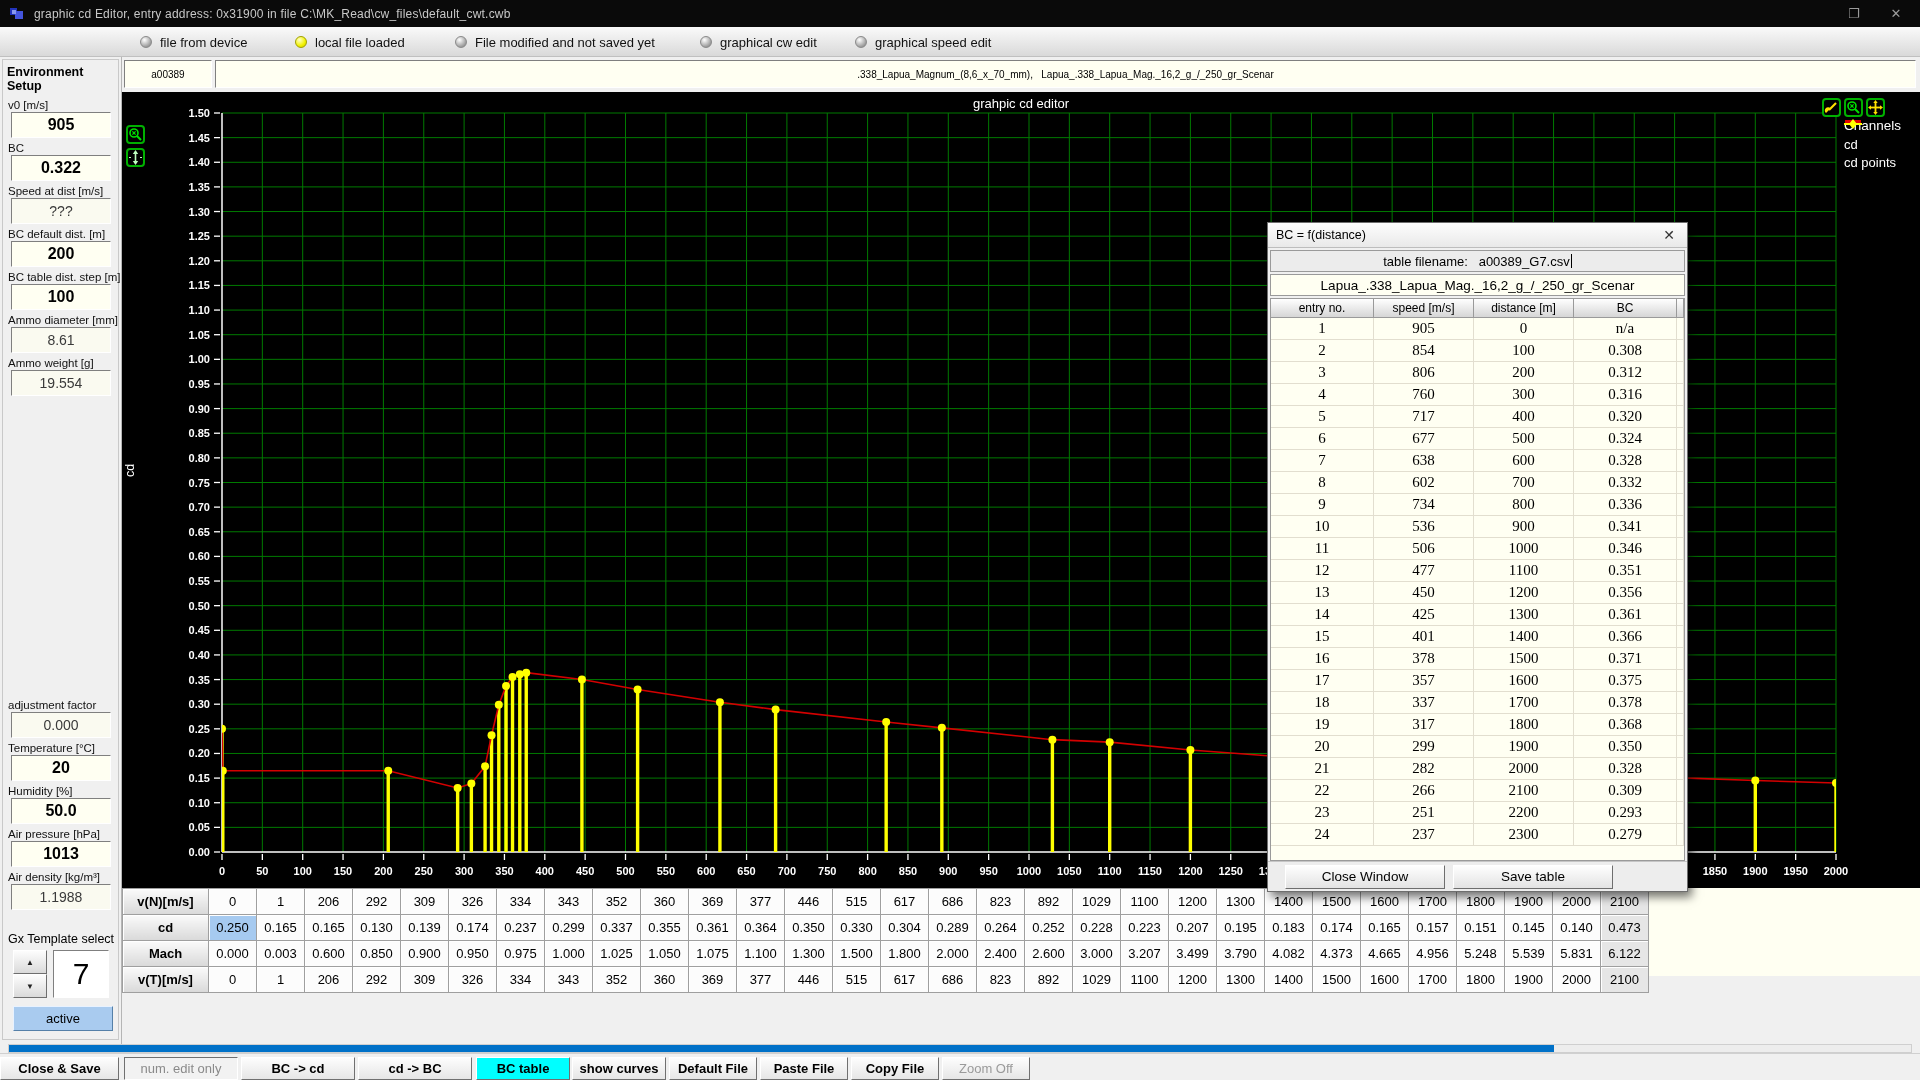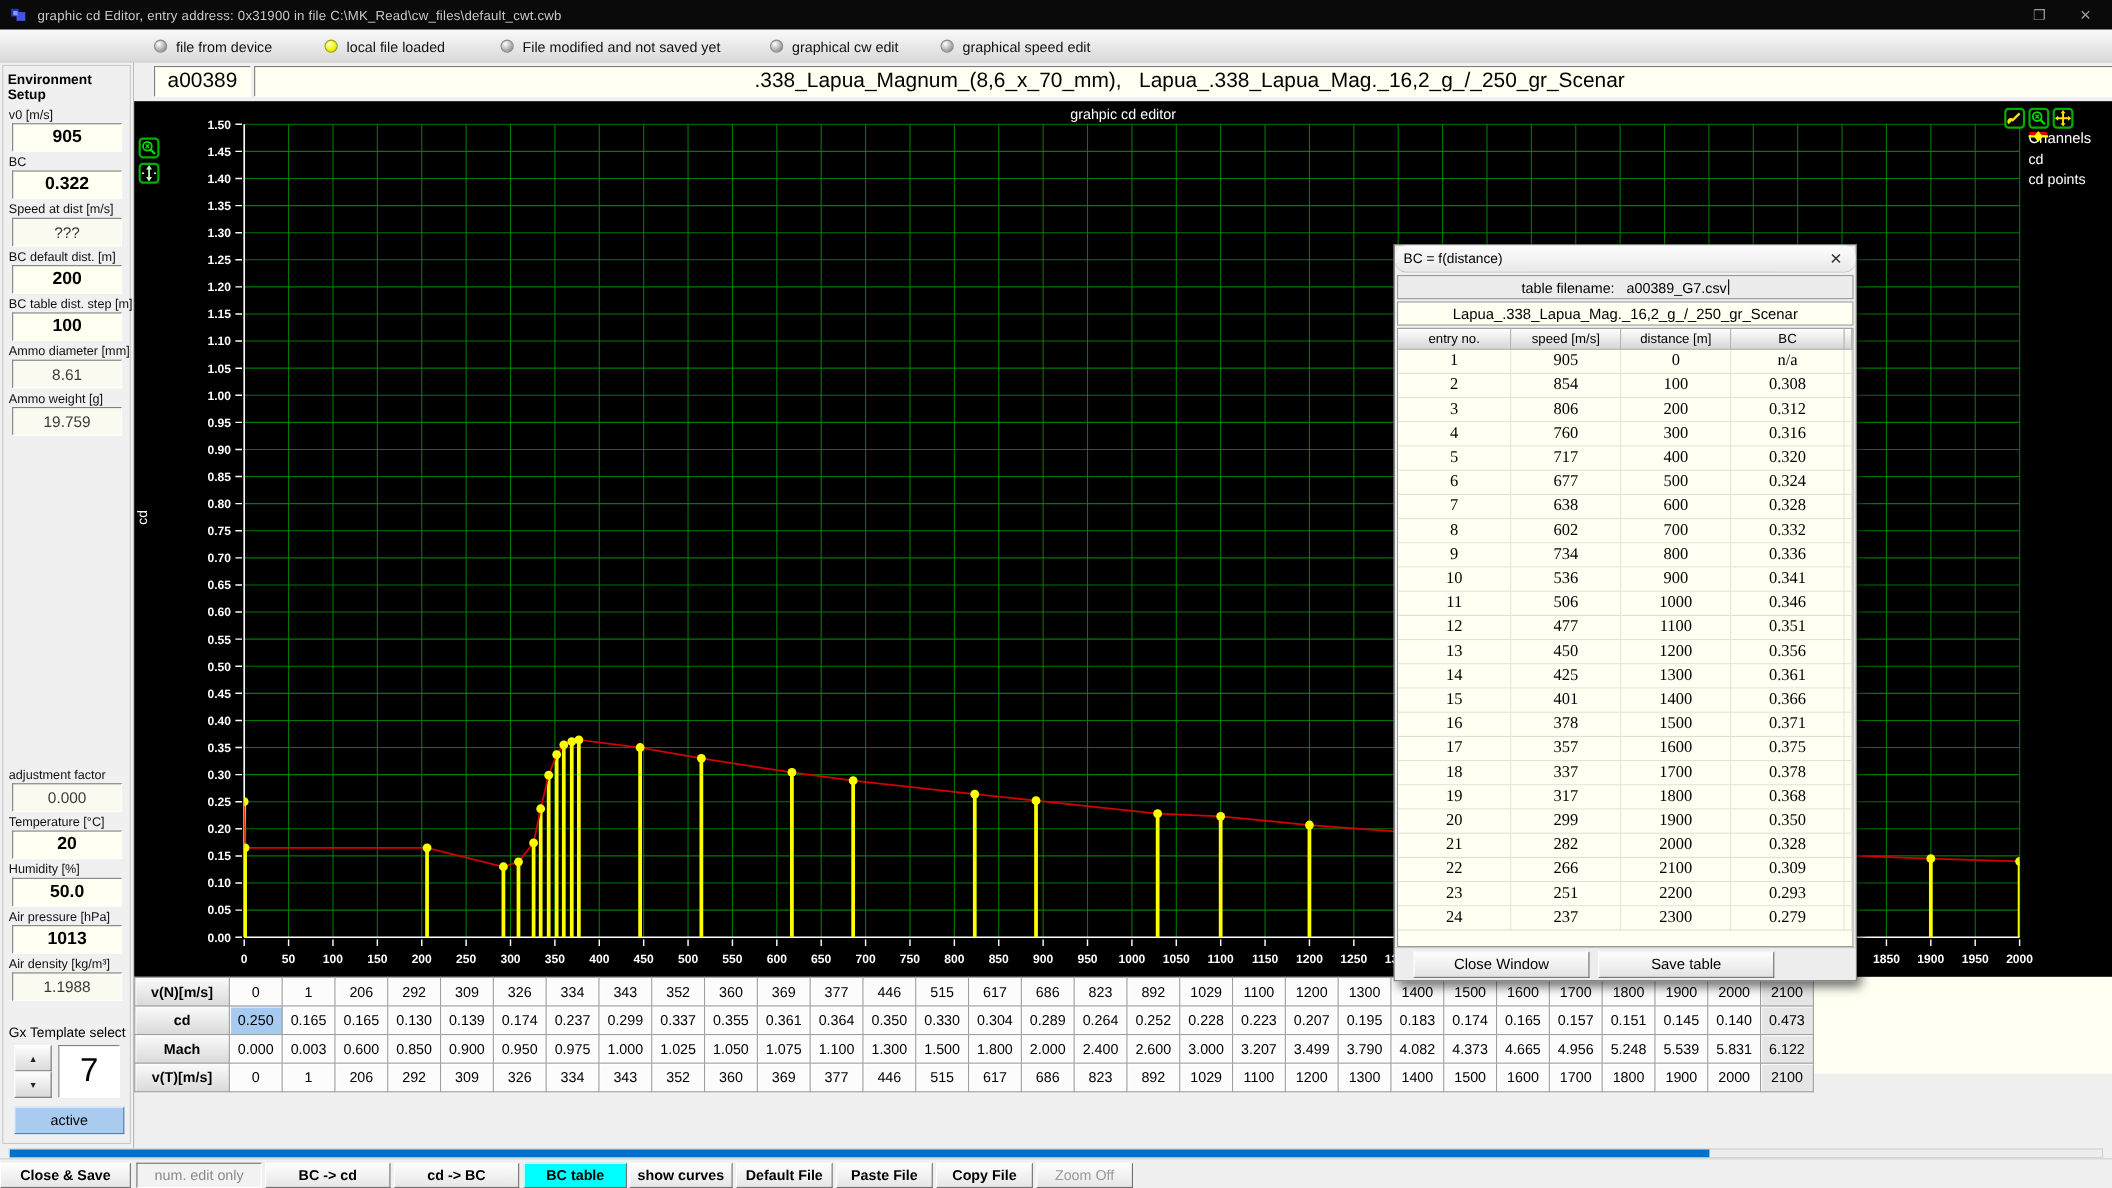--- a/index.html
+++ b/index.html
@@ -51,40 +51,40 @@
     display:flex; align-items:center; justify-content:center; }
   .activebtn { margin:8px 0 0 8px; width:100px; height:25px; background:#A9CBEF;
     border:1px solid; border-color:#E8F2FF #5580A8 #5580A8 #E8F2FF;
     font-size:13px; display:flex; align-items:center; justify-content:center; }
 
   
   .hdrstrip { position:absolute; left:122px; top:57px; width:1798px; height:35px; background:#F0F0F0; }
   .hdr-id { position:absolute; left:2px; top:3px; width:88px; height:28px; }
   .hdr-name { position:absolute; left:93px; top:3px; width:1701px; height:28px; }
   .hdrfld { background:#FFFFF2; border:1px solid; border-color:#7F7F7F #FFF #FFF #7F7F7F;
-    display:flex; align-items:center; justify-content:center; font-size:19px; color:#000;
-    white-space:pre;margin-left:16px; }
+    display:flex; align-items:center; justify-content:center; font-size:10px; color:#000;
+    white-space:pre; }
 
   
   .chart { position:absolute; left:122px; top:92px; width:1798px; height:828px; background:#000; }
   .chart svg { position:absolute; left:0; top:0; }
   .ctool { position:absolute; width:19px; height:19px; background:#000;
     border:2px solid #00B000; border-radius:4px; display:flex; align-items:center;
     justify-content:center; }
   .legend { position:absolute; left:1722px; top:26px; color:#FFFFFF; font-size:13.5px; }
   .legend .lg-title { margin-bottom:4px; }
   .lg-row { display:flex; align-items:center; gap:6px; margin-top:3px; font-size:13px; }
 
   
   .dialog { position:absolute; left:1267px; top:222px; width:421px; height:670px;
     background:#F0F0F0; border:1px solid #6E6E6E; box-shadow:4px 5px 9px rgba(0,0,0,.55);
     z-index:50; display:flex; flex-direction:column; }
   .dlg-title { height:25px; background:linear-gradient(#FDFDFD,#E9E9E9);
     border-bottom:1px solid #BDBDBD; display:flex; align-items:center; font-size:12.5px;
-    padding-left:8px; color:#000; position:relative;border-radius:11px; }
+    padding-left:8px; color:#000; position:relative; }
   .dlg-close { position:absolute; right:8px; top:2px; width:20px; height:20px; text-align:center;
     line-height:20px; font-size:14px; color:#333; }
   .dlg-file { margin:2px 2px 0 2px; height:22px; background:#ECECEC;
     border:1px solid #9A9A9A; display:flex; align-items:center; justify-content:center;
     font-size:13px; white-space:pre; }
   .caret { display:inline-block; width:1px; height:14px; background:#000; margin-left:1px; }
   .dlg-bullet { margin:2px 2px 0 2px; height:22px; background:#FFFFF2;
     border:1px solid #9A9A9A; display:flex; align-items:center; justify-content:center; font-size:13.5px; }
   .dlg-tablewrap { margin:2px 2px 0 2px; flex:1; border:1px solid #9A9A9A; background:#FFFFF2;
     overflow:hidden; }
@@ -186,21 +186,21 @@
         <div class="fldblock">
           <div class="fldlabel">BC table dist. step [m]</div>
           <div class="fld bold">100</div>
         </div>
         <div class="fldblock">
           <div class="fldlabel">Ammo diameter [mm]</div>
           <div class="fld plain">8.61</div>
         </div>
         <div class="fldblock">
           <div class="fldlabel">Ammo weight [g]</div>
-          <div class="fld plain">19.759</div>
+          <div class="fld plain">19.554</div>
         </div>
       </div>
     <div id="fields-bottom" style="position:absolute; left:0; top:635px; width:117px;">
         <div class="fldblock">
           <div class="fldlabel">adjustment factor</div>
           <div class="fld plain">0.000</div>
         </div>
         <div class="fldblock">
           <div class="fldlabel">Temperature [°C]</div>
           <div class="fld bold">20</div>

